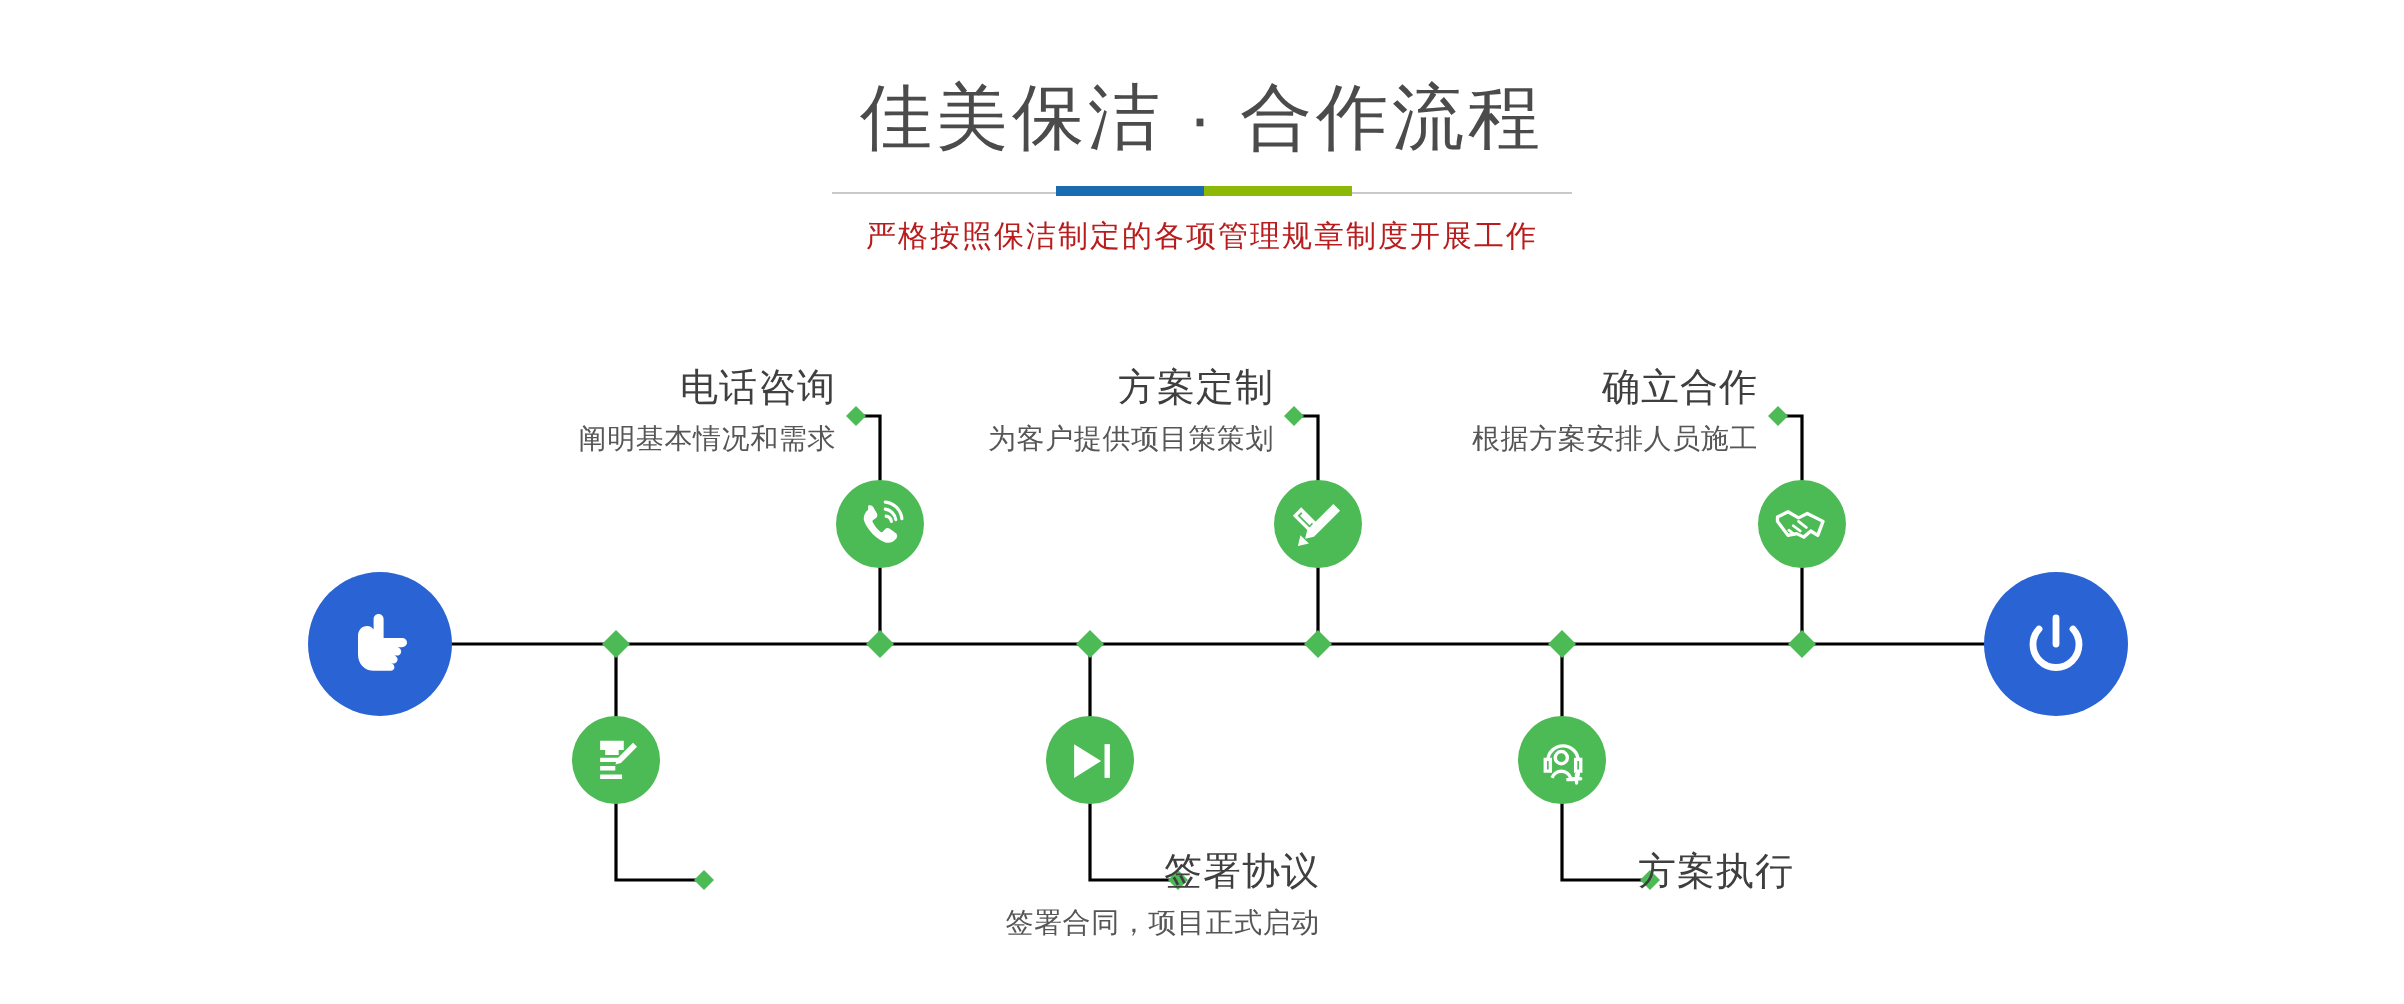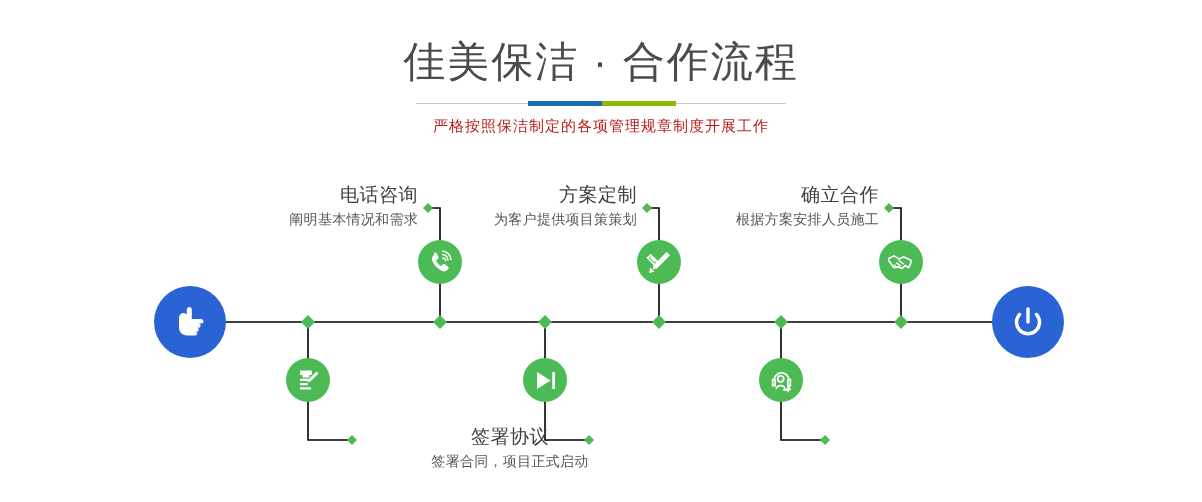--- a/index.html
+++ b/index.html
@@ -19,21 +19,21 @@
   #header {
     position: absolute;
     left: 0;
     top: 0;
     width: 1202px;
     text-align: center;
   }
   #page-title {
     margin: 0;
     padding-top: 36px;
-    font-size: 42px;
+    font-size: 36px;
     font-weight: normal;
     letter-spacing: 2px;
     color: #4b4b4b;
     line-height: 1.25;
   }
   #divider {
     position: relative;
     width: 370px;
     height: 6px;
     margin: 12px auto 0 auto;
@@ -108,21 +108,21 @@
     letter-spacing: 0.5px;
   }
   .step-desc {
     font-size: 14px;
     color: #565656;
     line-height: 20px;
     margin-top: 4px;
     letter-spacing: 0.3px;
   }
   .label-right-align { text-align: right; }
-  .label-left-align  { text-align: center; }
+  .label-left-align  { text-align: right; }
 </style>
 </head>
 <body>
 
 <div id="header">
   <h1 id="page-title">佳美保洁 · 合作流程</h1>
   <div id="divider">
     <div class="rule"></div>
     <div class="seg-blue" style="background: rgb(26, 107, 176);"></div>
     <div class="seg-green" style="background: rgb(140, 184, 8);"></div>
@@ -243,16 +243,17 @@
     <div class="step-title">确立合作</div>
     <div class="step-desc">根据方案安排人员施工</div>
   </div>
 
   <div class="step-label label-left-align" style="left:360px; top:427px; width:300px;">
     <div class="step-title">签署协议</div>
     <div class="step-desc">签署合同，项目正式启动</div>
   </div>
 
   <div class="step-label label-left-align" style="left:597px; top:427px; width:300px;">
+    <div class="step-title">方案执行</div>
   </div>
 
 
 </div>
 
 </body></html>

